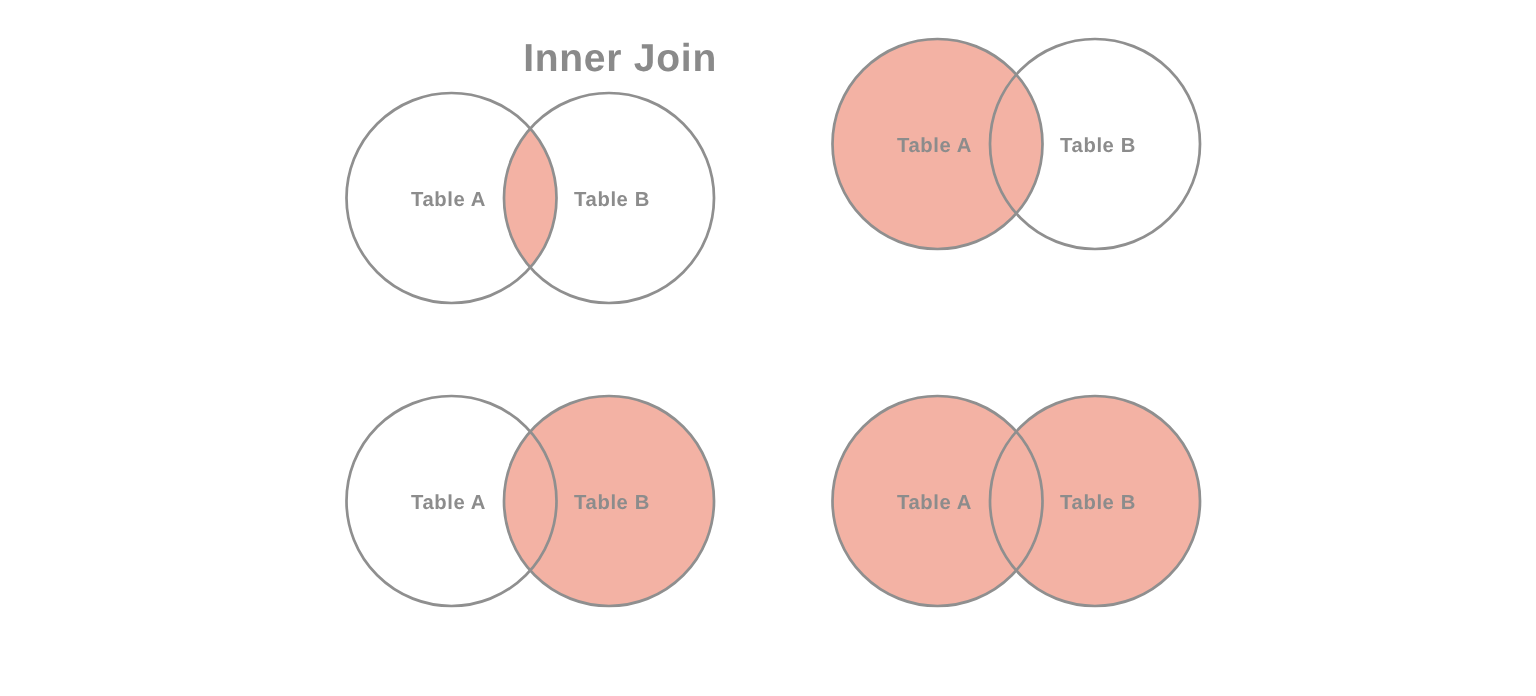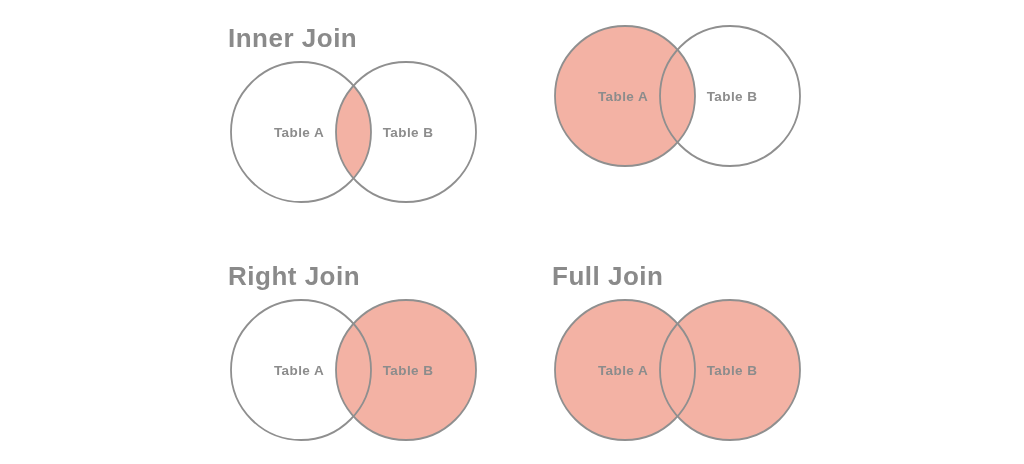--- a/index.html
+++ b/index.html
@@ -11,21 +11,21 @@
   }
   * { box-sizing: border-box; }
   html, body { margin: 0; padding: 0; }
   body {
     width: 1024px; height: 464px;
     background: var(--bg);
     font-family: "Liberation Sans", sans-serif;
     overflow: hidden;
   }
   .canvas { position: relative; width: 1024px; height: 464px; }
-  .cell { position: absolute; width: 250px; text-align: left; }
+  .cell { position: absolute; width: 250px; text-align: right; }
   .cell.pos-tl { left: 228px; top: 22px; }
   .cell.pos-tr { left: 552px; top: 22px; }
   .cell.pos-bl { left: 228px; top: 260px; }
   .cell.pos-br { left: 552px; top: 260px; }
   .cell h2 {
     margin: 0 0 4px 0;
     font-size: 26px;
     line-height: 32px;
     font-weight: bold;
     color: var(--title-color);
@@ -80,39 +80,37 @@
       <circle class="b-fill" cx="178" cy="74" r="70"></circle>
       <circle class="lens" cx="178" cy="74" r="70" clip-path="url(#lensclip1)"></circle>
       <circle class="ring" cx="73" cy="74" r="70"></circle>
       <circle class="ring" cx="178" cy="74" r="70"></circle>
       <text class="tbl-label" x="71" y="79">Table A</text>
       <text class="tbl-label" x="180" y="79">Table B</text>
     </svg>
   </div>
 
   <div class="cell pos-bl">
-    <h2>Right Join</h2>
     <svg class="venn join-right" viewBox="0 0 250 148">
       <defs>
           <clipPath id="lensclip2">
             <circle cx="73" cy="74" r="70"></circle>
           </clipPath>
         </defs>
       <circle class="a-fill" cx="73" cy="74" r="70"></circle>
       <circle class="b-fill" cx="178" cy="74" r="70"></circle>
       <circle class="lens" cx="178" cy="74" r="70" clip-path="url(#lensclip2)"></circle>
       <circle class="ring" cx="73" cy="74" r="70"></circle>
       <circle class="ring" cx="178" cy="74" r="70"></circle>
       <text class="tbl-label" x="71" y="79">Table A</text>
       <text class="tbl-label" x="180" y="79">Table B</text>
     </svg>
   </div>
 
   <div class="cell pos-br">
-    <h2>Full Join</h2>
     <svg class="venn join-full" viewBox="0 0 250 148">
       <defs>
           <clipPath id="lensclip3">
             <circle cx="73" cy="74" r="70"></circle>
           </clipPath>
         </defs>
       <circle class="a-fill" cx="73" cy="74" r="70"></circle>
       <circle class="b-fill" cx="178" cy="74" r="70"></circle>
       <circle class="lens" cx="178" cy="74" r="70" clip-path="url(#lensclip3)"></circle>
       <circle class="ring" cx="73" cy="74" r="70"></circle>

